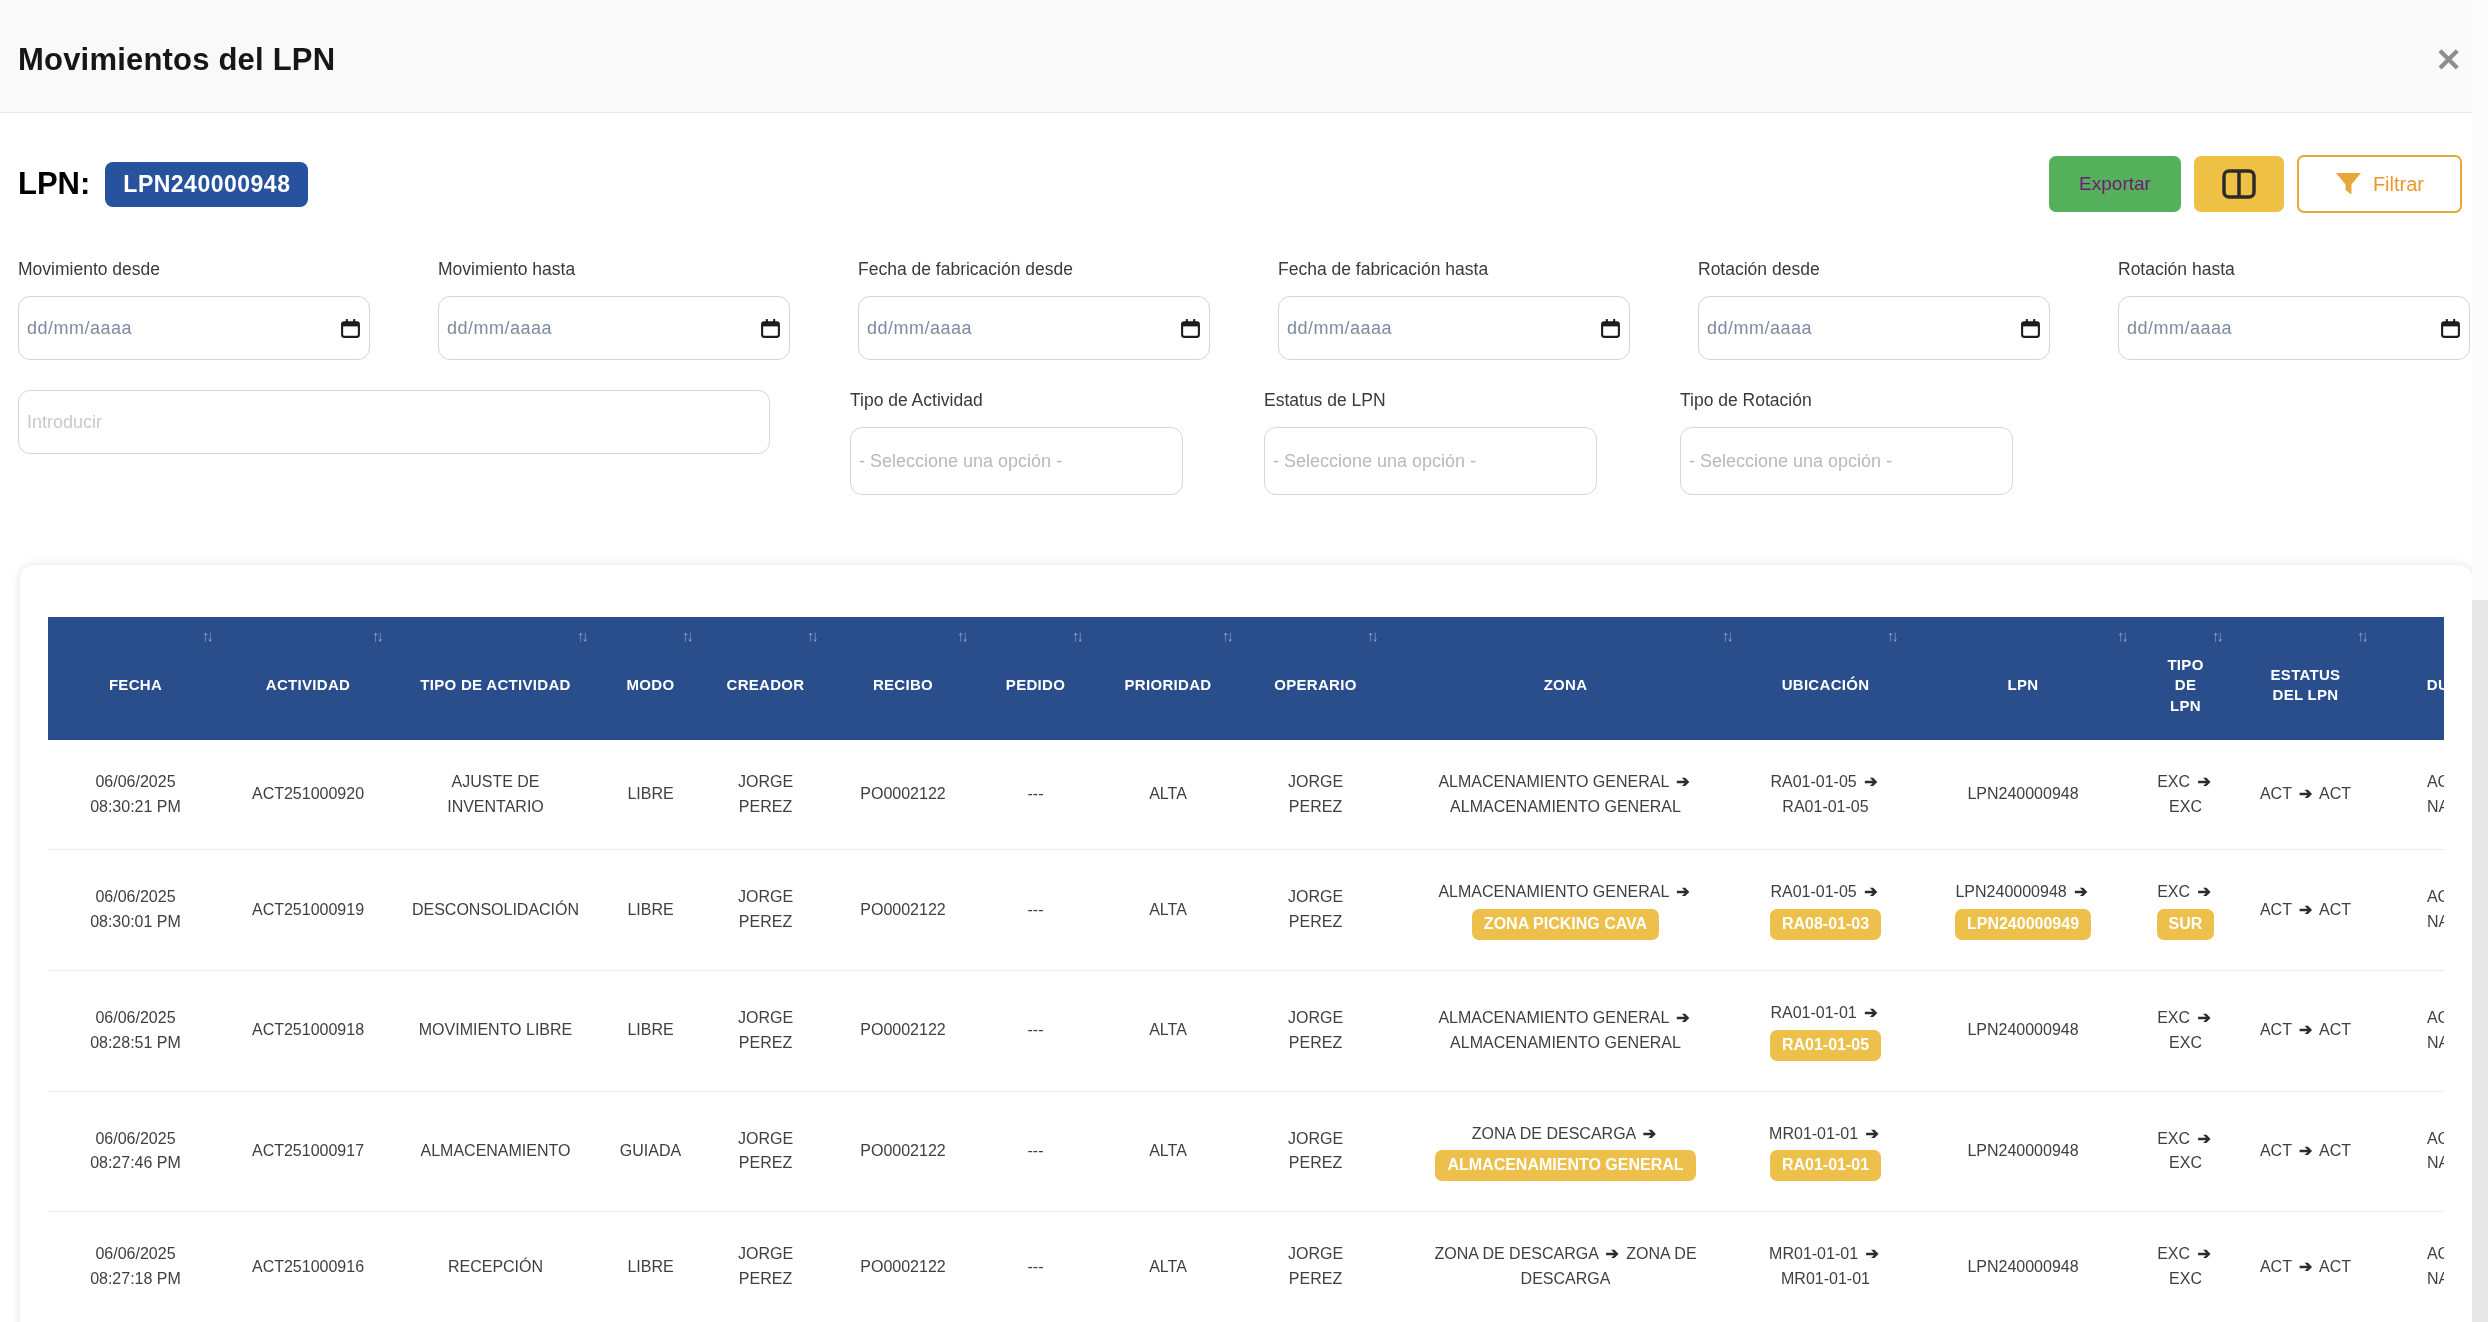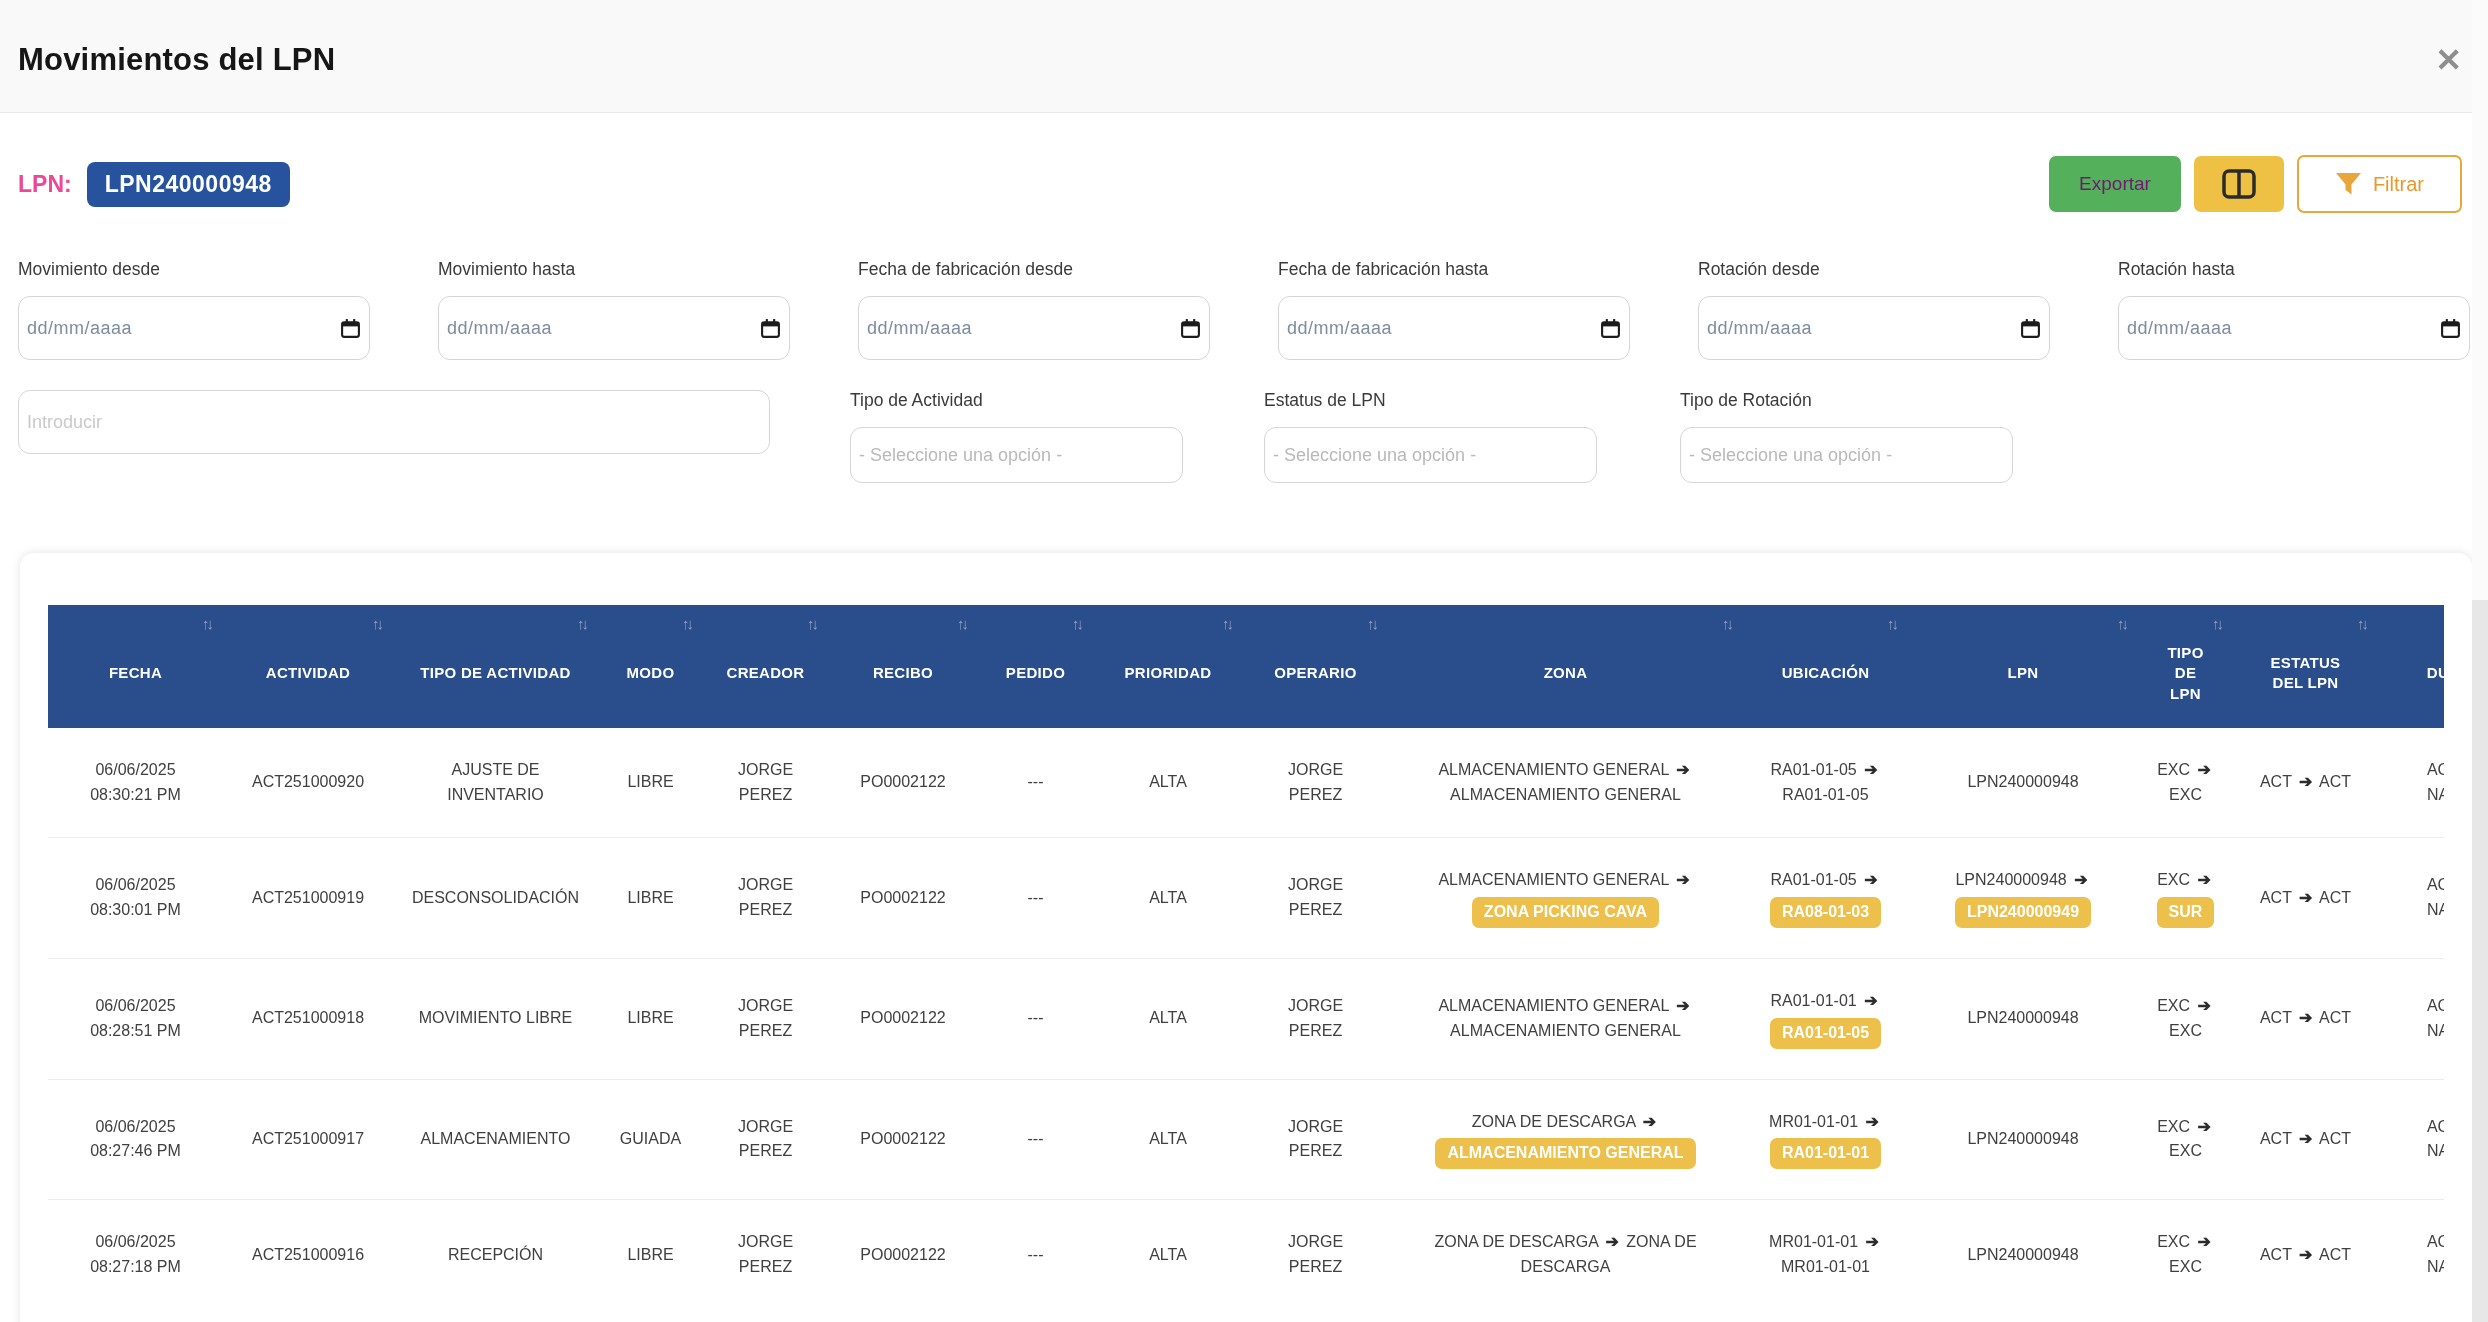--- a/index.html
+++ b/index.html
@@ -5,39 +5,39 @@
   * { box-sizing: border-box; margin: 0; padding: 0; }
   html,body { width: 2488px; height: 1322px; overflow: hidden; background:#fff;
     font-family: "Liberation Sans", sans-serif; }
   .modal-header { height:113px; background:#f9f9f9; border-bottom:1px solid #e7e7e7;
     display:flex; align-items:center; justify-content:space-between; padding:8px 26px 0 18px; }
   .modal-title { font-size:31px; font-weight:bold; color:#161616; letter-spacing:.2px; }
   .close-btn { font-size:32px; font-weight:bold; color:#8e8e8e; cursor:pointer; line-height:1; }
 
   .toolbar { display:flex; align-items:center; justify-content:space-between; margin:42px 26px 0 18px; }
   .lpn-wrap { display:flex; align-items:center; gap:15px; }
-  .lpn-label { font-size:23px; font-weight:bold; color:#ec4899; }
+  .lpn-label { font-size:31px; font-weight:bold; color:#000000; }
   .lpn-badge { background:#27539e; color:#fff; font-weight:bold; font-size:23px;
     padding:9px 18px; border-radius:8px; letter-spacing:.5px; }
   .btns { display:flex; align-items:center; gap:13px; }
   .btn { border:none; border-radius:7px; cursor:pointer; font-family:inherit; }
   .btn-export { background:#54b05b; color:#701a75; font-size:19px; height:56px; padding:0 30px; }
   .btn-cols { background:#eec044; width:90px; height:56px; display:flex; align-items:center; justify-content:center; }
   .btn-filter { background:#fff; border:2px solid #e9a63a; color:#e9972e; font-size:20px;
     height:58px; padding:0 36px; display:flex; align-items:center; gap:11px; font-weight:500; }
 
   .filters { margin:46px 18px 0; }
   .date-grid { display:grid; grid-template-columns:repeat(6,1fr); column-gap:68px; }
   .field-label { font-size:17.5px; color:#3a3a3a; margin-bottom:16px; display:flex; align-items:center; gap:10px; }
   .date-input, .text-input, .select-box { height:64px; border:1px solid #d5d5d5; border-radius:12px;
     background:#fff; display:flex; align-items:center; justify-content:space-between;
     padding:0 8px; font-size:18px; cursor:text; }
   .date-input .ph { color:#7e8ba0; letter-spacing:.5px; }
   .text-input .ph { color:#c9c9c9; }
-  .select-box { height:56px; cursor:pointer; justify-content:flex-start; }
+  .select-box { height:68px; cursor:pointer; justify-content:flex-start; }
   .select-box .ph { color:#b9b9b9; }
   .filters-row2 { display:flex; align-items:flex-start; margin:30px 18px 0; }
   .search-block { width:752px; }
   .sel-block { width:333px; }
   .sel-block.s1 { margin-left:80px; } .sel-block.s2 { margin-left:81px; } .sel-block.s3 { margin-left:83px; }
   .info-icon { width:25px; height:25px; border-radius:50%; background:#0d0d0d; color:#fff;
     font-size:15px; font-weight:bold; display:inline-flex; align-items:center; justify-content:center;
     font-family:"Liberation Serif", serif; cursor:pointer; }
 
   .table-card { margin:70px 18px 0 20px; width:2452px; height:1200px; background:#fff;

